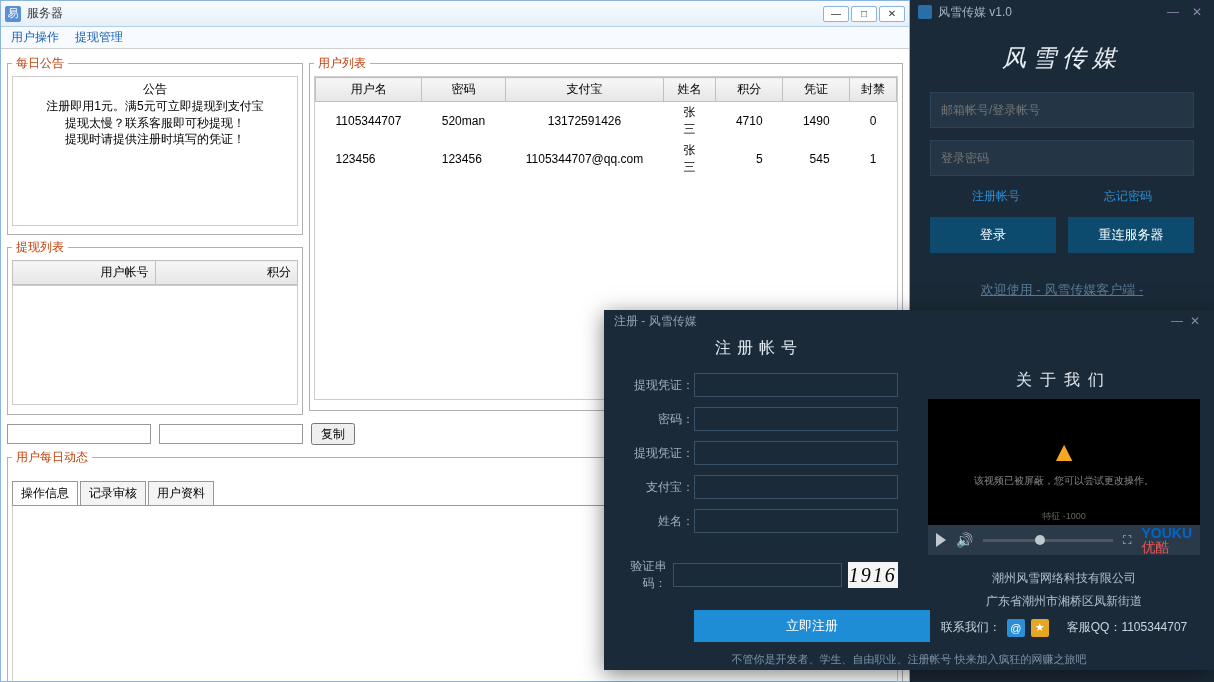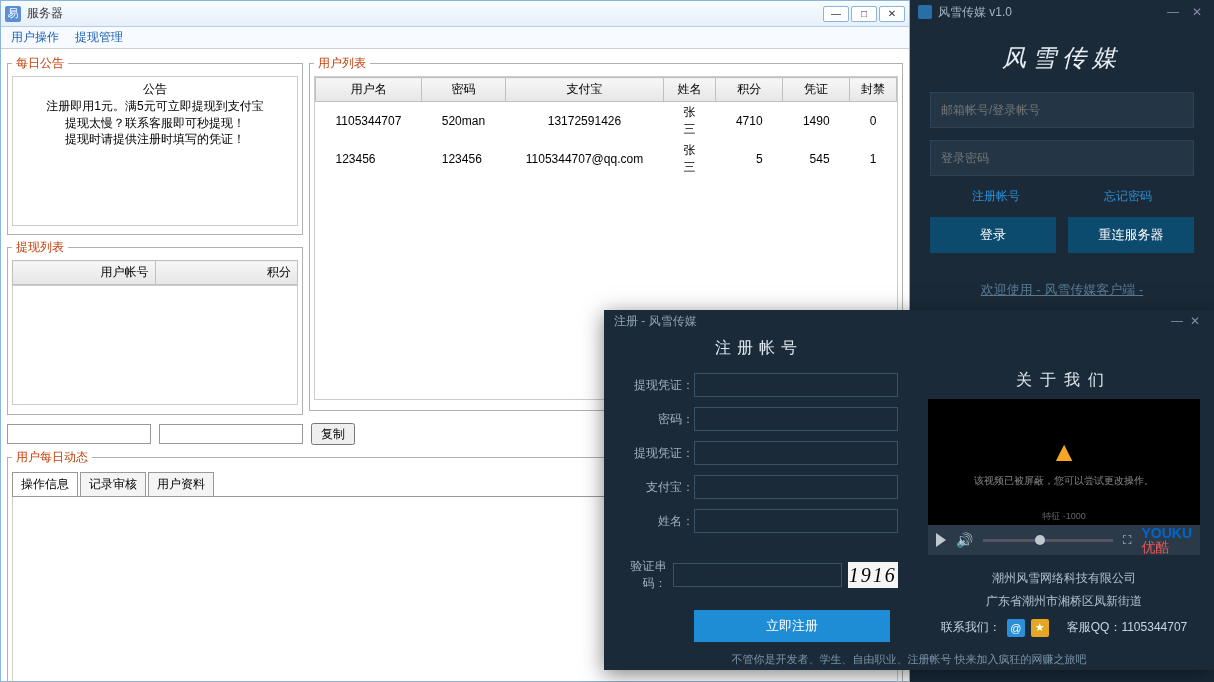--- a/index.html
+++ b/index.html
@@ -36,21 +36,21 @@
 table.usertbl th { background: linear-gradient(#f7f7f7,#e6e6e6); border: 1px solid #c0c0c0; font-weight: normal; padding: 3px 4px; text-align: center; }
 table.usertbl td { padding: 2px 20px; }
 table.usertbl td.r { text-align: right; }
 table.usertbl td.c { text-align: center; }
 
 .copy-row { display: flex; gap: 8px; padding: 4px 0 0 0; align-items: center; }
 .copy-row input { width: 144px; height: 20px; border: 1px solid #999; font-size: 12px; padding: 0 4px; }
 .copy-row button { width: 44px; height: 22px; font-size: 12px; }
 
 fieldset.daily-activity { flex: 1; }
-.tabs { display: flex; border-bottom: 1px solid #999; margin-top: 2px; }
+.tabs { display: flex; border-bottom: 1px solid #999; margin-top: 11px; }
 .tab { font-size: 12px; padding: 3px 8px; border: 1px solid #999; border-bottom: none; background: #f4f4f4; margin-right: 2px; }
 .tab.active { background: #fff; }
 .tab-content { height: 190px; border: 1px solid #ccc; border-top: none; }
 
 
 .client-window { position: absolute; right: 0; top: 0; width: 304px; height: 682px; background: #1b2a38; color: #a7b5c2; }
 .client-titlebar { height: 24px; display: flex; align-items: center; padding: 0 8px; font-size: 12px; gap: 6px; }
 .client-titlebar .ci { width: 14px; height: 14px; background: #2a6ea8; border-radius: 2px; }
 .client-titlebar .spc { flex: 1; }
 .client-titlebar .cb { width: 18px; height: 18px; display: flex; align-items: center; justify-content: center; cursor: pointer; color: #88a; }
@@ -69,21 +69,21 @@
 .reg-titlebar .spc { flex: 1; }
 .reg-titlebar .cb { width: 18px; cursor: pointer; text-align: center; color: #88a; }
 .reg-body { display: flex; height: calc(100% - 42px); }
 .reg-left { width: 310px; padding: 6px 16px; }
 .reg-left h3 { text-align: center; font-size: 16px; font-weight: normal; color: #e0e8f0; margin-bottom: 14px; letter-spacing: 6px; }
 .reg-field { display: flex; align-items: center; margin-bottom: 10px; }
 .reg-field label { width: 74px; text-align: right; font-size: 12px; color: #9fb0c0; }
 .reg-field input { flex: 1; height: 24px; background: #1b2a38; border: 1px solid #3a5268; color: #c9d5e0; padding: 0 6px; font-size: 12px; }
 .reg-captcha { display: flex; align-items: center; gap: 6px; margin-top: 25px; }
 .reg-captcha .cap-img { width: 80px; height: 26px; background: #f5f5f5; color: #000; font-size: 20px; font-family: serif; font-style: italic; display: flex; align-items: center; justify-content: center; letter-spacing: 2px; }
-.reg-submit { margin-left: 74px; width: 196px; height: 32px; background: #1f8dd6; border: none; color: #fff; font-size: 13px; cursor: pointer; margin-top: 8px; }
+.reg-submit { margin-left: 74px; width: 236px; height: 32px; background: #1f8dd6; border: none; color: #fff; font-size: 13px; cursor: pointer; margin-top: 8px; }
 
 .reg-right { flex: 1; padding: 6px 14px; font-size: 12px; margin-top: 32px; }
 .reg-right h3 { text-align: center; font-size: 16px; font-weight: normal; color: #e0e8f0; margin-bottom: 8px; font-family: "STKaiti","KaiTi",serif; letter-spacing: 8px; }
 .video-box { height: 126px; background: #000; display: flex; flex-direction: column; align-items: center; justify-content: center; color: #888; font-size: 10px; position: relative; }
 .video-warn { color: #f5a623; font-size: 28px; margin-bottom: 6px; }
 .video-ctrl { height: 30px; background: #2b3a48; display: flex; align-items: center; gap: 10px; padding: 0 8px; }
 .video-ctrl .play { width: 0; height: 0; border-left: 10px solid #c0c8d0; border-top: 7px solid transparent; border-bottom: 7px solid transparent; cursor: pointer; }
 .video-ctrl .vol { color: #c0c8d0; font-size: 14px; }
 .video-ctrl .slider { flex: 1; height: 3px; background: #556; position: relative; }
 .video-ctrl .slider::after { content: ''; position: absolute; left: 40%; top: -4px; width: 10px; height: 10px; background: #c0c8d0; border-radius: 50%; }

